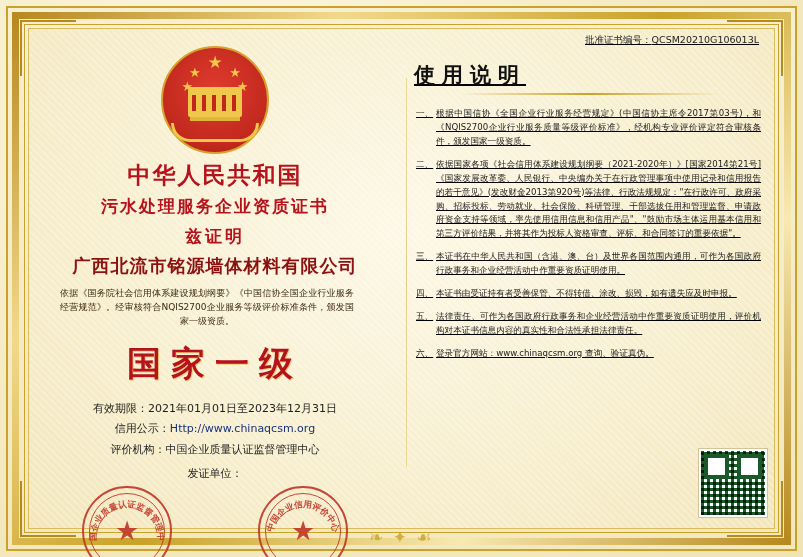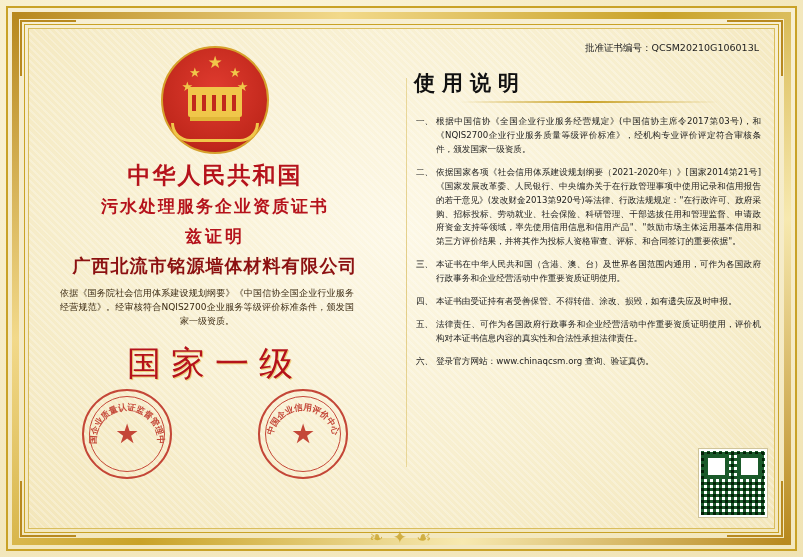--- a/index.html
+++ b/index.html
@@ -43,21 +43,21 @@
     position:absolute;width:54px;height:54px;
     border:2px solid #b8891f;
   }
   .corner.tl{left:20px;top:20px;border-right:none;border-bottom:none;}
   .corner.tr{right:20px;top:20px;border-left:none;border-bottom:none;}
   .corner.bl{left:20px;bottom:20px;border-right:none;border-top:none;}
   .corner.br{right:20px;bottom:20px;border-left:none;border-top:none;}
 
   .content{position:absolute;inset:30px;display:flex;}
   .left{width:370px;position:relative;text-align:center;}
-  .right{flex:1;position:relative;padding:10px 10px 0 14px;}
+  .right{flex:1;position:relative;padding:2px 10px 0 14px;text-decoration:underline;}
 
   .divider{
     position:absolute;left:376px;top:48px;bottom:60px;width:1px;
     background:linear-gradient(#d9bd5c,#c9a227,#d9bd5c);
     opacity:.5;
   }
 
   
   .emblem{
     width:108px;height:108px;margin:16px auto 6px;position:relative;
@@ -101,21 +101,21 @@
   }
   .title1{font-size:23px;margin-top:4px;}
   .title2{font-size:17px;margin-top:4px;}
   .zzm{font-size:17px;color:#b5121b;font-weight:bold;margin-top:7px;letter-spacing:3px;}
   .company{font-size:18px;color:#8c1111;font-weight:bold;margin-top:6px;letter-spacing:1px;}
   .desc{
     font-size:9px;color:#3b2a12;line-height:1.55;
     margin:9px 46px 0 30px;text-align:justify;text-align-last:center;
   }
   .grade{
-    font-size:34px;color:#b5121b;font-weight:normal;letter-spacing:10px;
+    font-size:34px;color:#b5121b;font-weight:bold;letter-spacing:10px;
     margin-top:12px;text-shadow:1px 1px 0 #eccb7a;
   }
   .meta{margin-top:12px;font-size:11px;color:#1d1d1d;line-height:1.85;text-align:center;}
   .meta .lbl{color:#1d1d1d;}
   .meta .url{color:#17307a;}
   .issuer-label{font-size:11px;color:#1d1d1d;margin-top:4px;}
 
   
   .seals{position:relative;height:92px;margin-top:2px;}
   .seal{
@@ -202,20 +202,28 @@
         <div class="ears"></div>
       </div>
 
       <div class="title1">中华人民共和国</div>
       <div class="title2">污水处理服务企业资质证书</div>
       <div class="zzm">兹证明</div>
       <div class="company">广西北流市铭源墙体材料有限公司</div>
       <div class="desc">依据《国务院社会信用体系建设规划纲要》《中国信协全国企业行业服务经营规范》。经审核符合NQIS2700企业服务等级评价标准条件，颁发国家一级资质。</div>
       <div class="grade">国家一级</div>
 
+      <div class="meta">
+        <div>有效期限：2021年01月01日至2023年12月31日</div>
+        <div>
+          <span class="lbl">信用公示：</span><span class="url">Http://www.chinaqcsm.org</span>
+        </div>
+        <div>评价机构：中国企业质量认证监督管理中心</div>
+        <div class="issuer-label">发证单位：</div>
+      </div>
 
       <div class="seals">
         <div class="seal l">
           <div class="ring"></div>
           <svg class="arc" viewBox="0 0 86 86">
             <path id="arcL" d="M 12,50 A 31,31 0 0 1 74,50" fill="none"></path>
             <text><textPath href="#arcL" startOffset="50%" text-anchor="middle">中国企业质量认证监督管理中心</textPath></text>
           </svg>
           <div class="bigstar">★</div>
 

